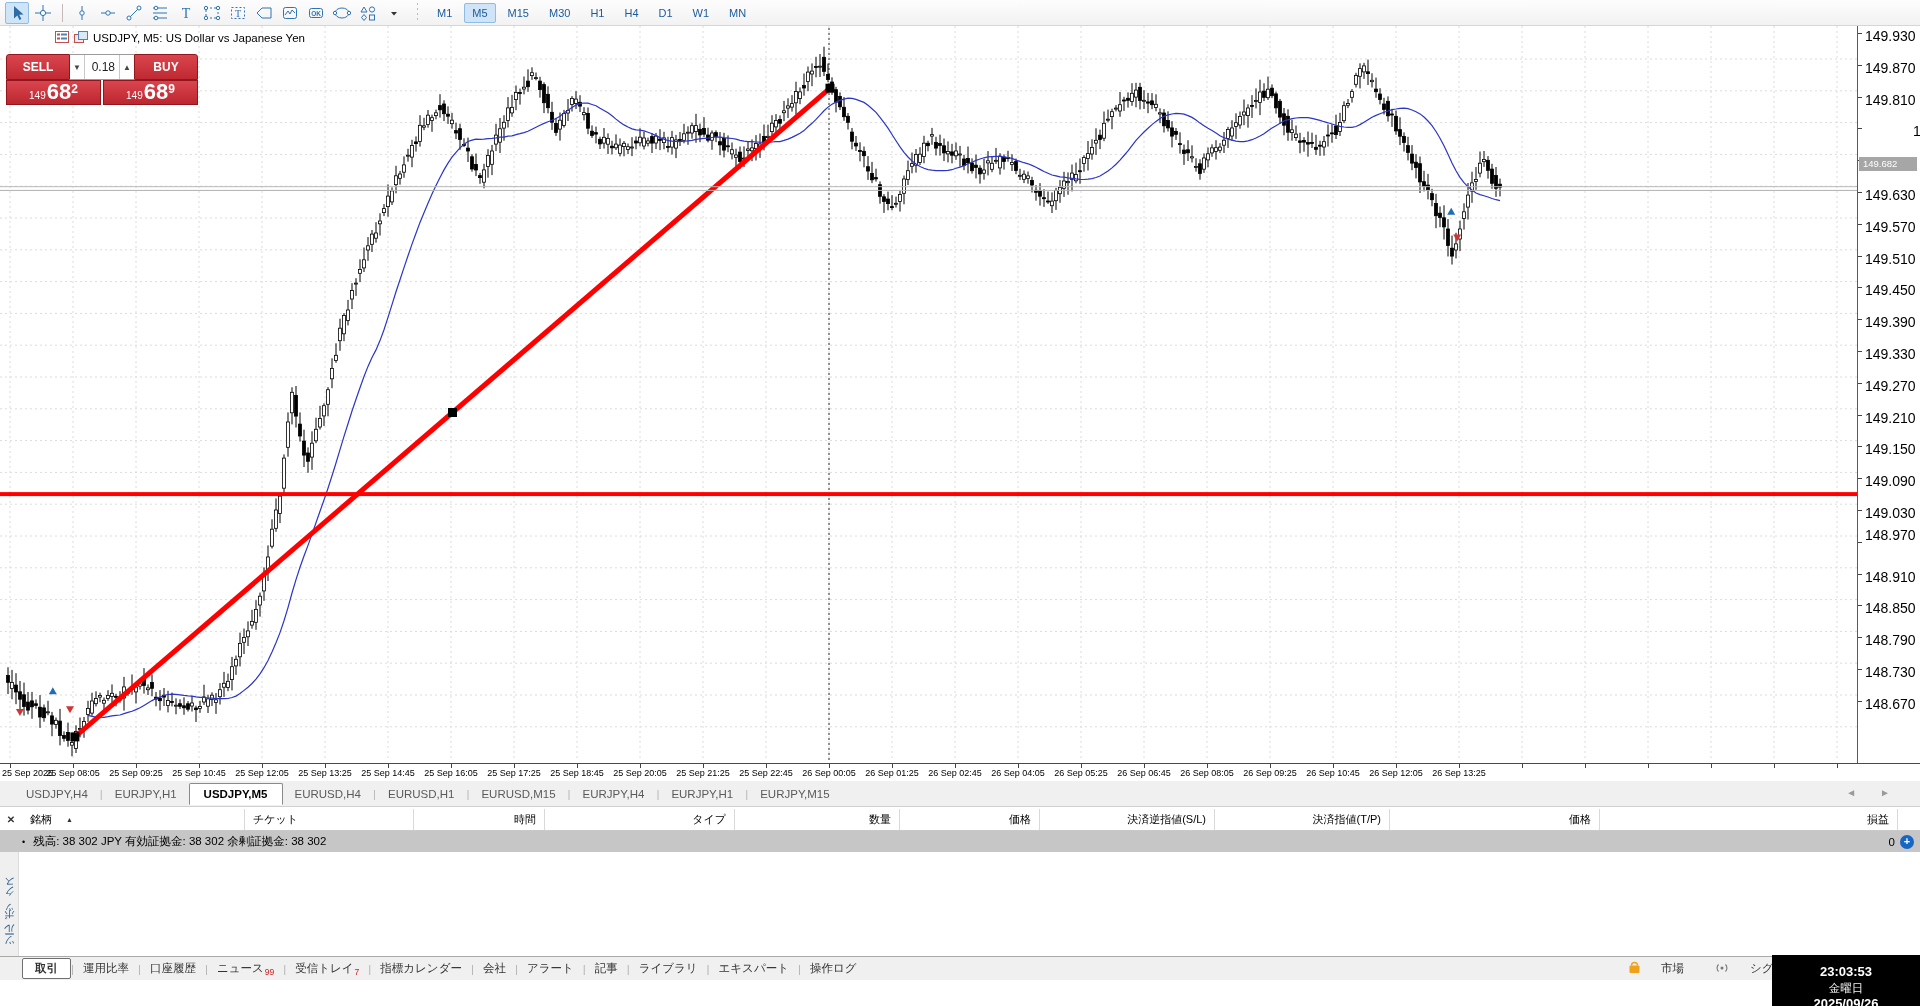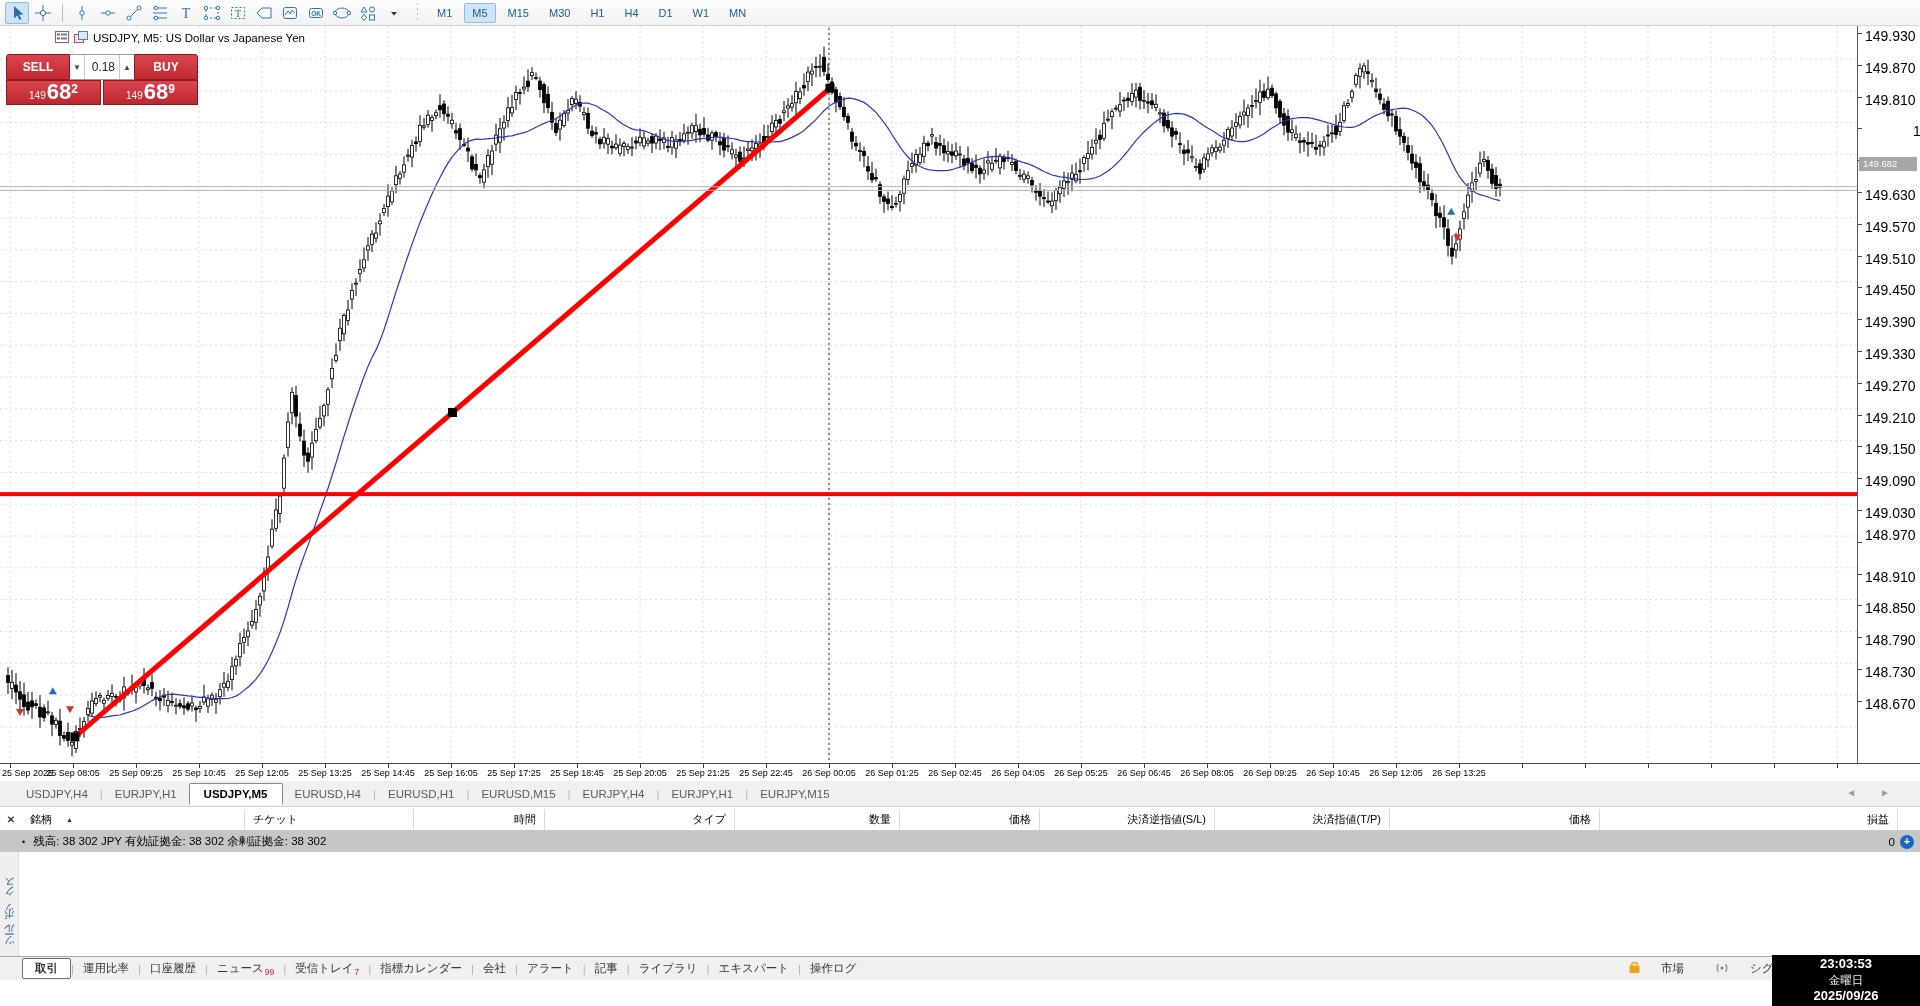--- a/index.html
+++ b/index.html
@@ -99,21 +99,21 @@
   .status-bar { position:absolute; left:0; top:980px; width:1920px; height:26px; background:#f0f0f0;
     border-top:1px solid #d2d2d2; font-size:11.5px; color:#111; }
   .help-text { position:absolute; left:6px; top:6px; }
   .status-cells { position:absolute; left:1118px; top:0; height:100%; display:flex; align-items:center; }
   .s-cell { height:18px; display:flex; align-items:center; border-left:1px solid #bdbdbd; padding:0 9px; white-space:nowrap; }
   .conn-bars { position:absolute; left:1786px; top:9px; display:flex; align-items:flex-end; gap:1px; }
   .conn-bars i { display:block; width:3px; background:#2f9e33; }
 
   
   .clock { position:absolute; right:0; top:955px; width:148px; height:51px; background:#000; color:#fff;
-    text-align:center; padding-top:1px; }
+    text-align:center; padding-top:9px; }
   .clock .l1 { font-size:13px; font-weight:700; line-height:16px; }
   .clock .l2 { font-size:11.5px; line-height:16px; color:#f2f2f2; }
   .clock .l3 { font-size:13px; font-weight:700; line-height:16px; }
 </style>
 </head>
 <body>
 
 <div class="screen">
 
   <div class="toolbar">

